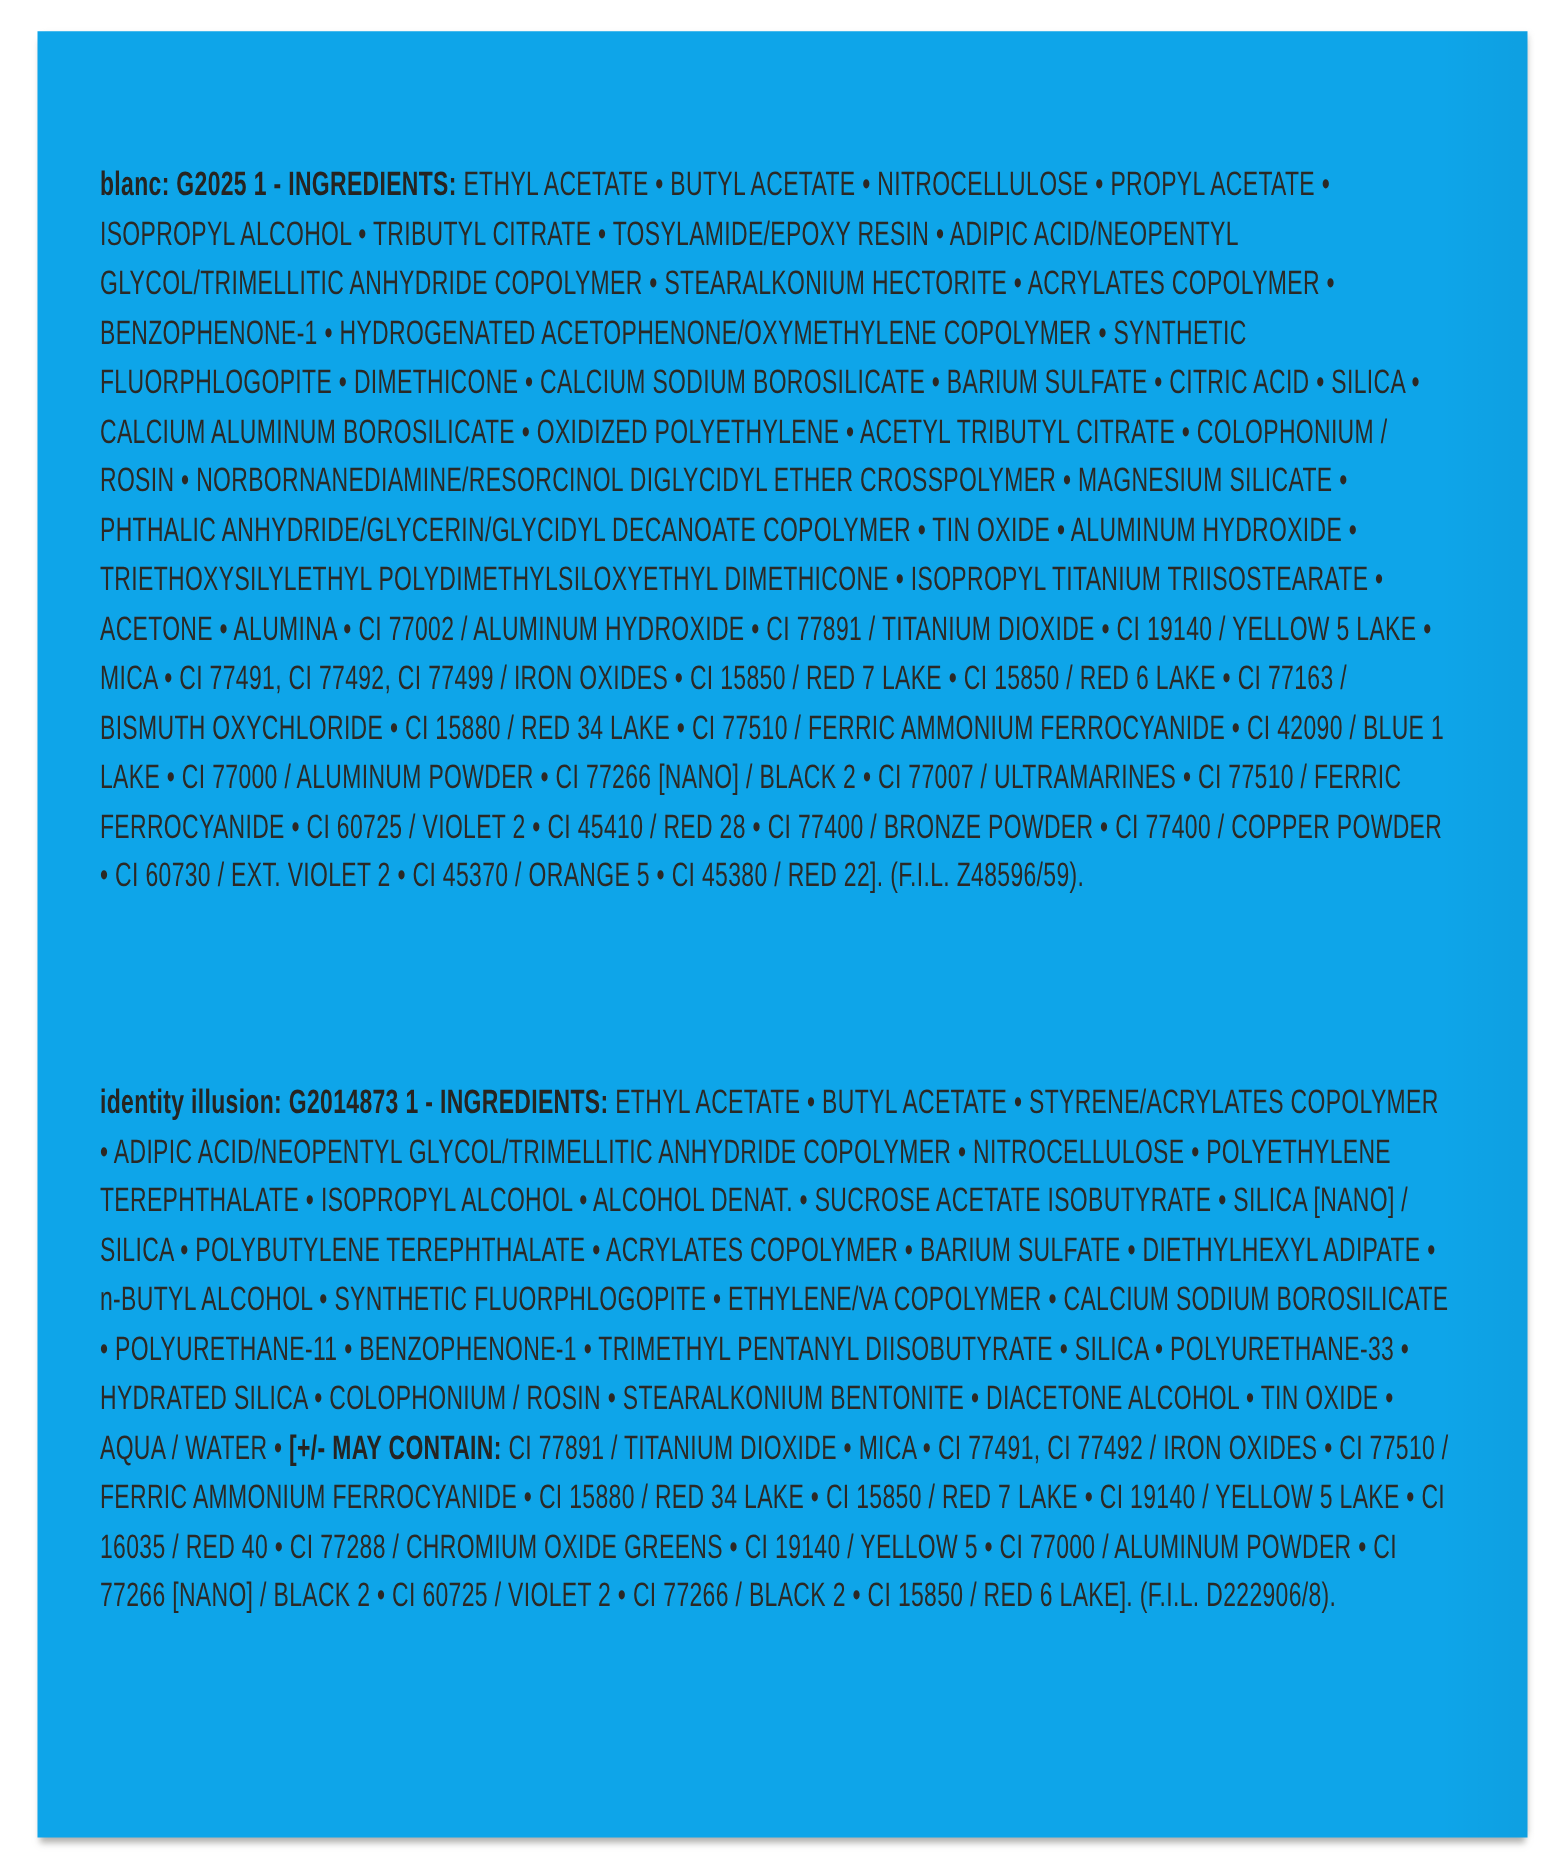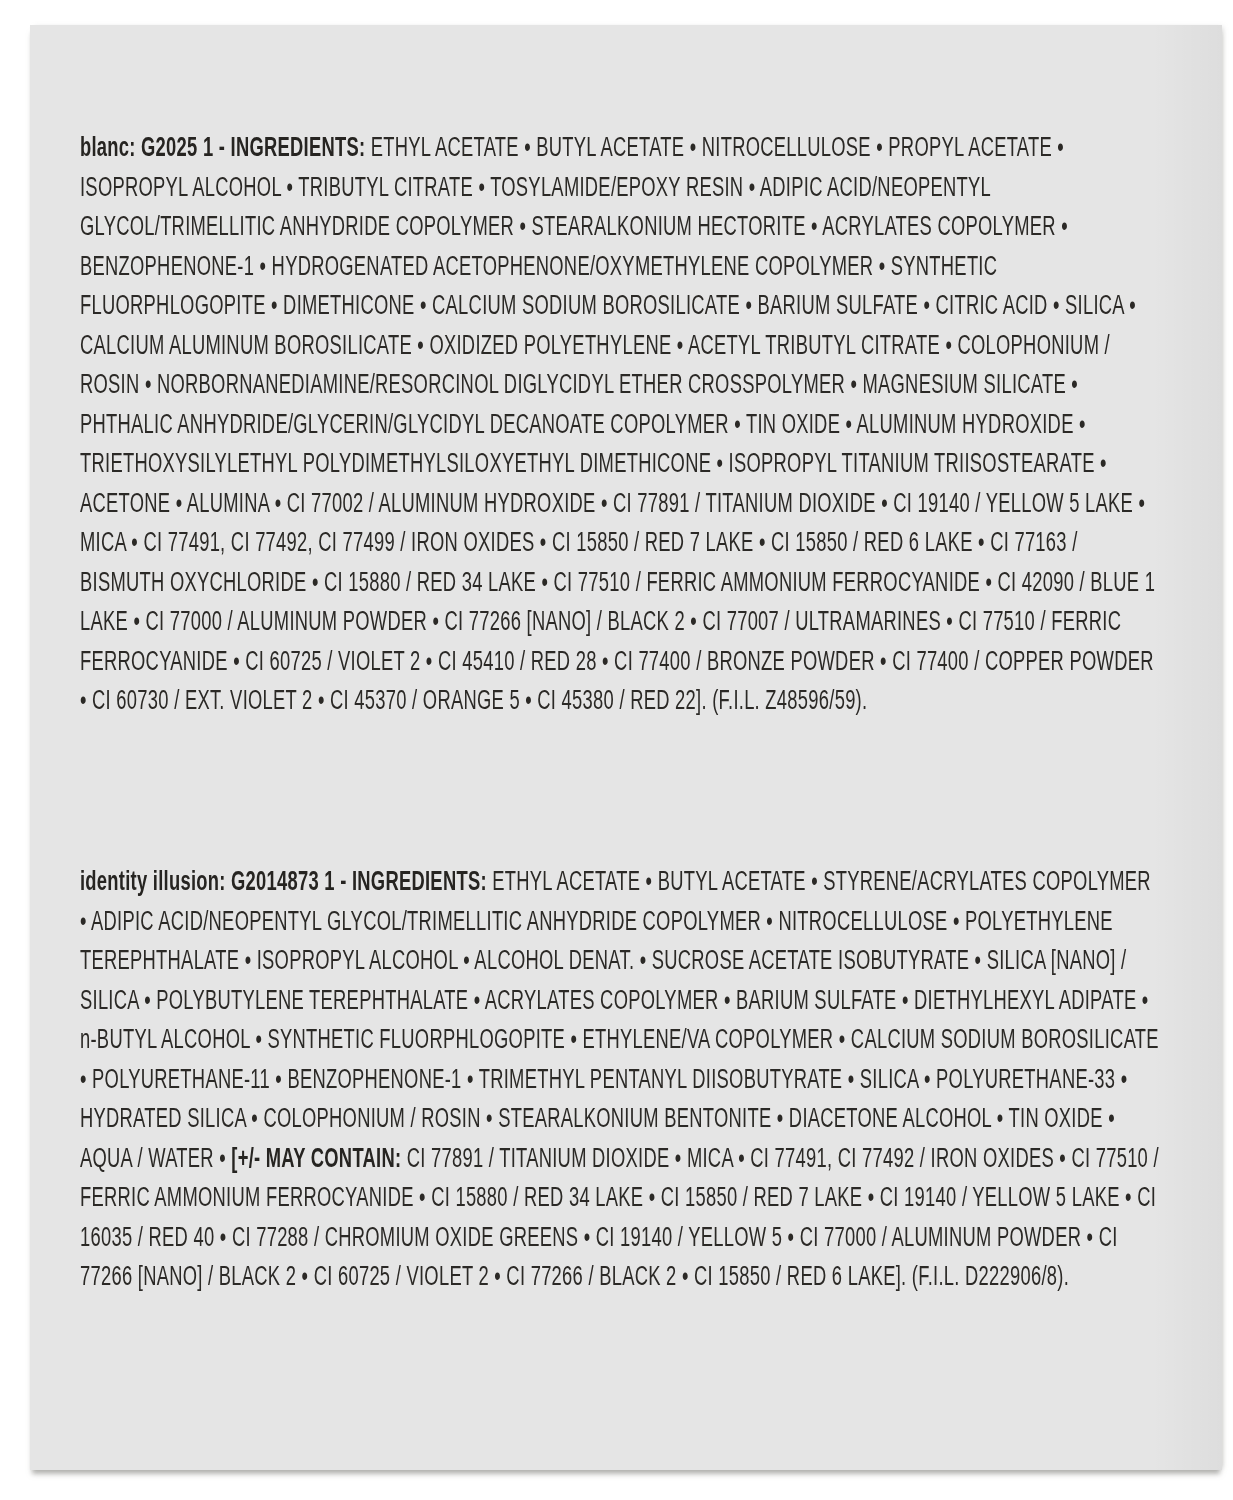--- a/index.html
+++ b/index.html
@@ -13,21 +13,21 @@
     overflow: hidden;
     position: relative;
     font-family: "Liberation Sans", "DejaVu Sans", sans-serif;
   }
   .card {
     position: absolute;
     left: 30px;
     top: 25px;
     width: 1192px;
     height: 1445px;
-    background: #e5e5e5;
+    background: #0ea5e9;
     box-shadow: 0 6px 5px -2px rgba(120,120,114,0.55), 3px 0 5px -2px rgba(150,150,145,0.35);
     overflow: hidden;
   }
   
   .card::after {
     content: "";
     position: absolute;
     top: 0; right: 0; bottom: 0;
     width: 70px;
     background: linear-gradient(to right, rgba(0,0,0,0), rgba(0,0,0,0.035));

